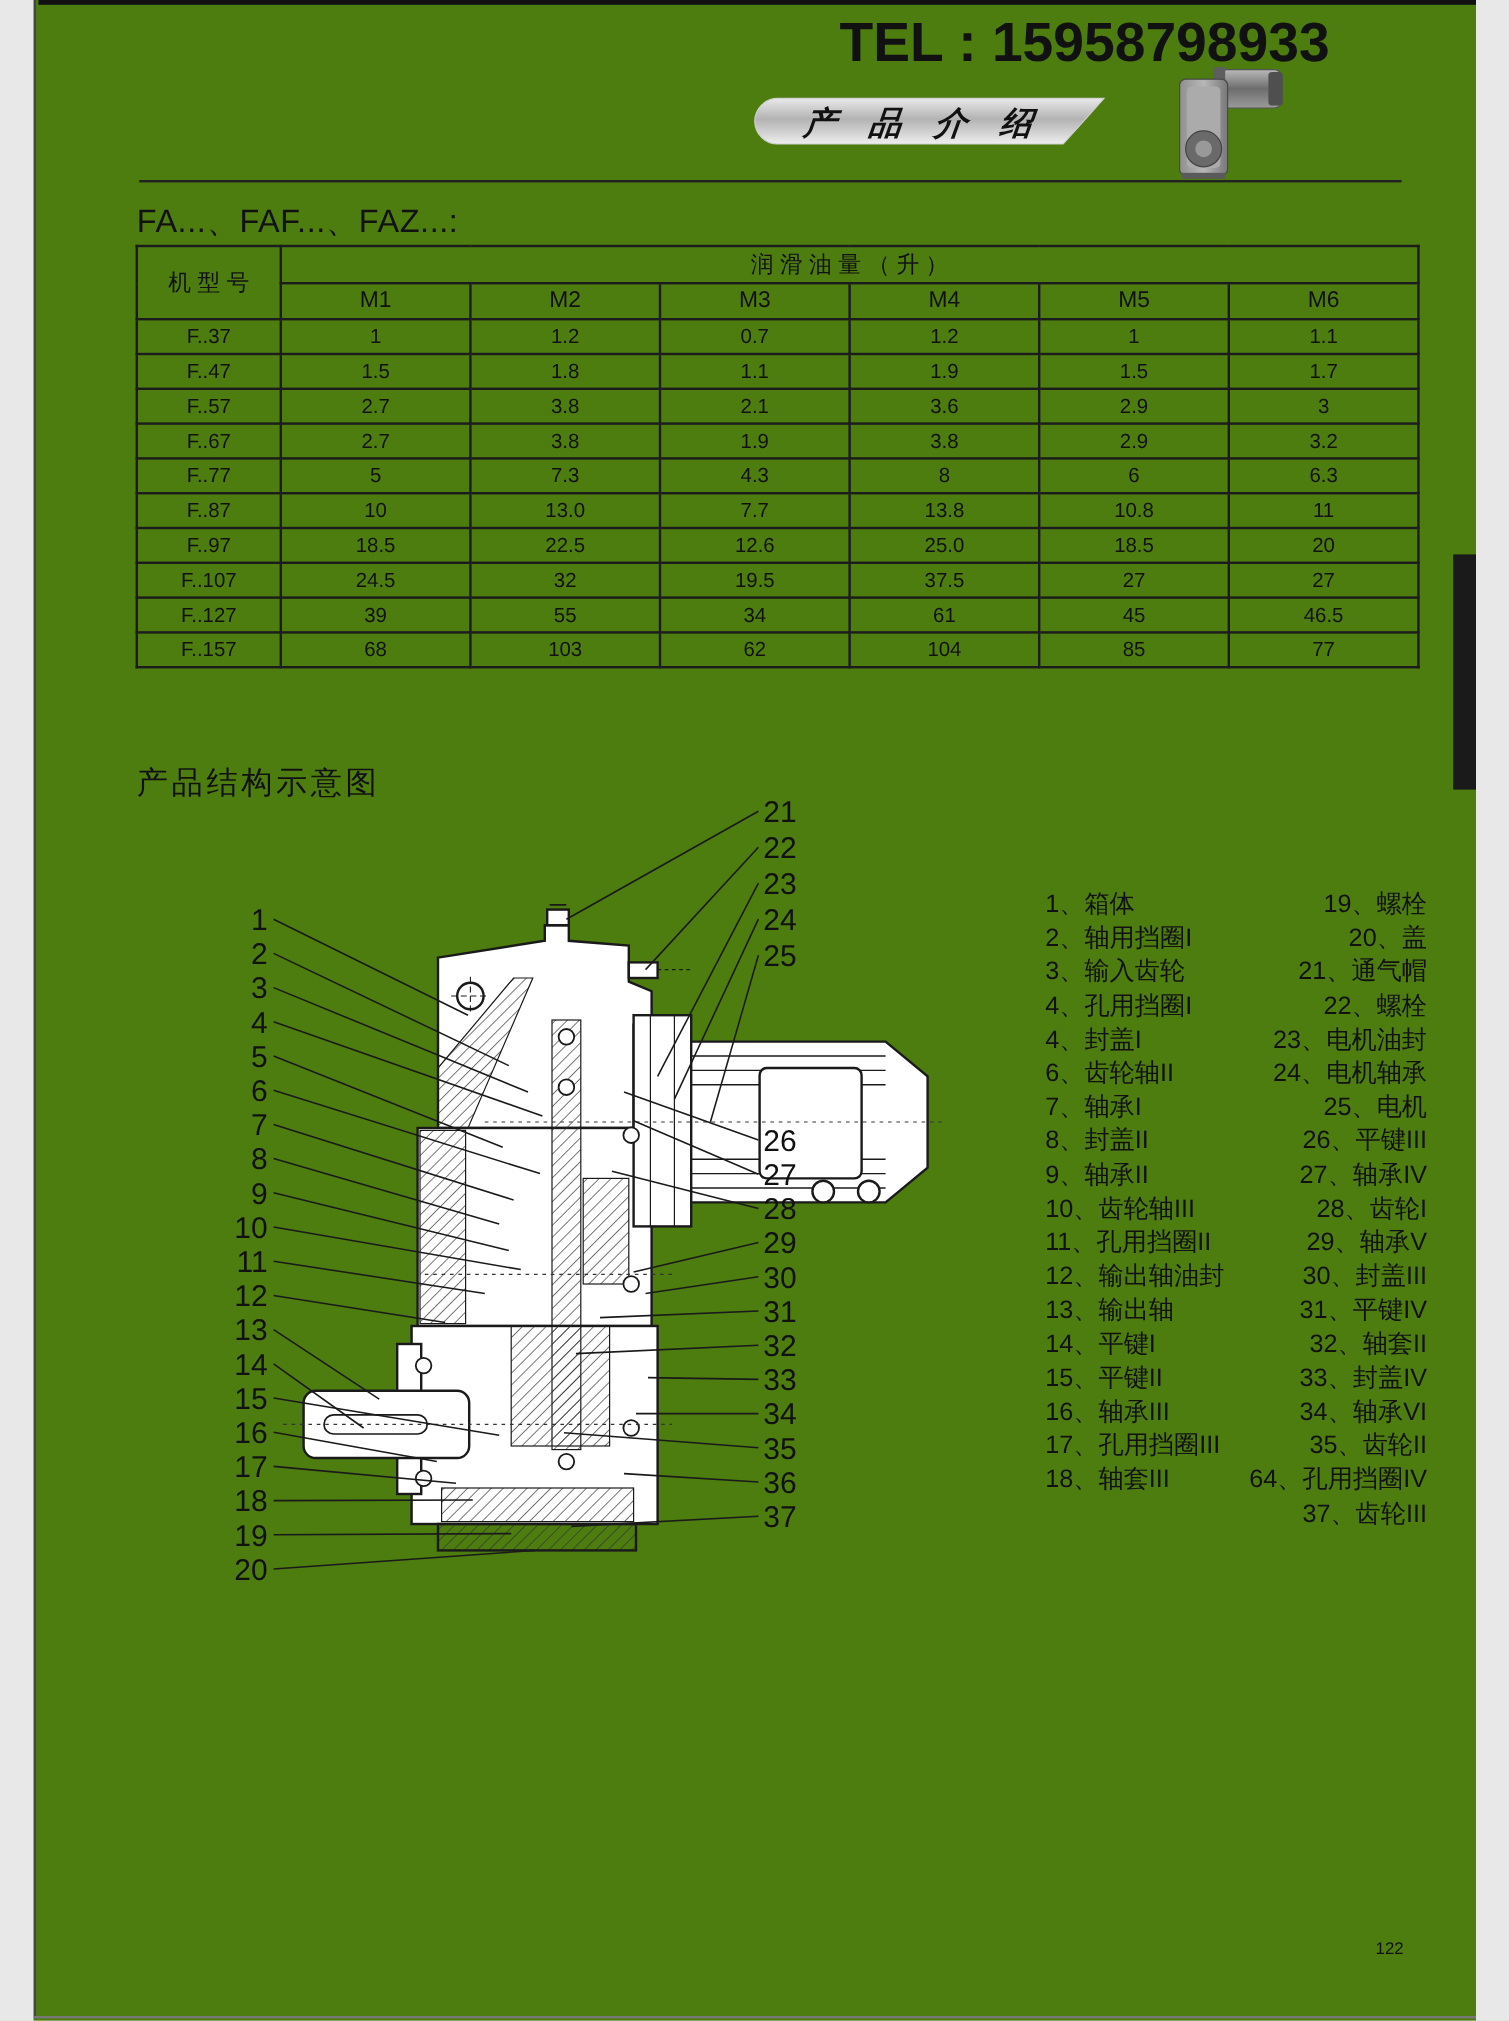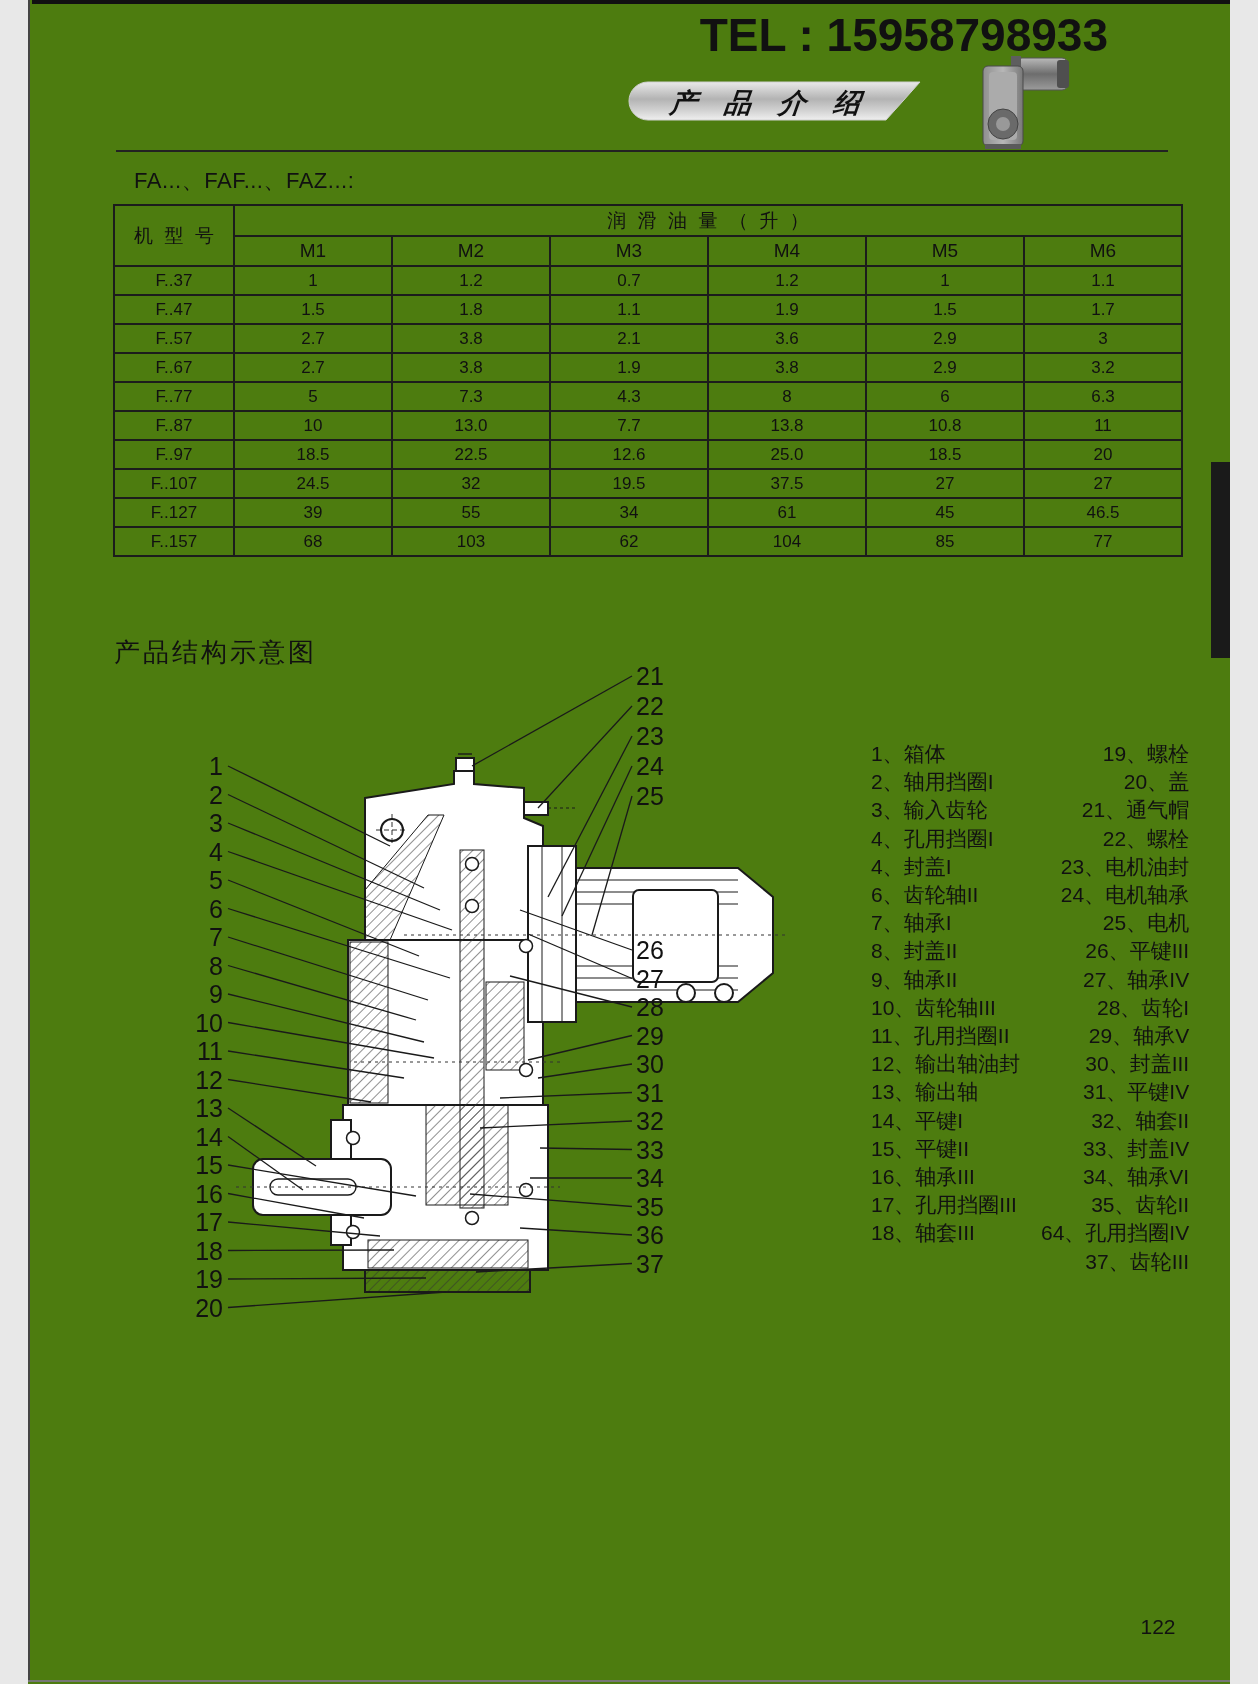--- a/index.html
+++ b/index.html
@@ -13,43 +13,43 @@
 
   .tel{position:absolute;top:8px;right:122px;font-size:46px;font-weight:700;letter-spacing:0px;white-space:nowrap;}
 
   .banner{position:absolute;left:590px;top:78px;width:310px;height:46px;}
   .banner .banner-text{position:absolute;left:52px;top:7px;font-size:27px;font-weight:600;
        font-style:italic;transform:skewX(-6deg);letter-spacing:10px;white-space:nowrap;}
 
   .product-photo{position:absolute;left:933px;top:52px;width:115px;height:100px;}
 
   .rule{position:absolute;left:88px;top:150px;width:1052px;height:2px;background:#222;}
-  .series-label{position:absolute;left:86px;top:166px;font-size:22px;letter-spacing:0.5px;margin-left:20px;}
+  .series-label{position:absolute;left:86px;top:166px;font-size:27px;letter-spacing:0.5px;}
 
   table.lube{position:absolute;left:85px;top:204px;width:1070px;border-collapse:collapse;table-layout:fixed;}
   table.lube th,table.lube td{border:2px solid #1c1c1c;text-align:center;vertical-align:middle;
        font-weight:400;font-size:17px;padding:0;}
   table.lube th{font-size:19px;}
-  table.lube .hdr1{height:31px;font-family:Liberation Mono, monospace;}
+  table.lube .hdr1{height:31px;}
   table.lube .hdr2{height:30px;font-size:17px;}
   table.lube td{height:27px;}
 
   .diagram-title{position:absolute;left:86px;top:635px;font-size:26px;letter-spacing:3px;}
   .diagram{position:absolute;left:100px;top:650px;width:680px;height:700px;}
 
   .parts-col{position:absolute;top:740px;font-size:21px;line-height:28.2px;white-space:nowrap;}
   .parts-left{left:843px;}
   .parts-right{left:1013px;text-align:right;}
 
   .side-tab{position:absolute;left:1183px;top:462px;width:75px;height:196px;background:#1a1a1a;
        display:flex;align-items:center;justify-content:center;overflow:visible;}
   .side-tab span{display:block;white-space:nowrap;transform:rotate(-90deg);color:#fff;
        font-size:27px;letter-spacing:3px;}
 
-  .page-number{position:absolute;left:1095px;top:1615px;width:70px;text-align:center;font-size:21px;}
+  .page-number{position:absolute;left:1095px;top:1615px;width:70px;text-align:center;font-size:14px;}
 </style>
 </head>
 <body>
 
 <div class="page">
 
   <div class="border-top"></div>
   <div class="border-left"></div>
   <div class="border-right"></div>
   <div class="border-bottom"></div>

